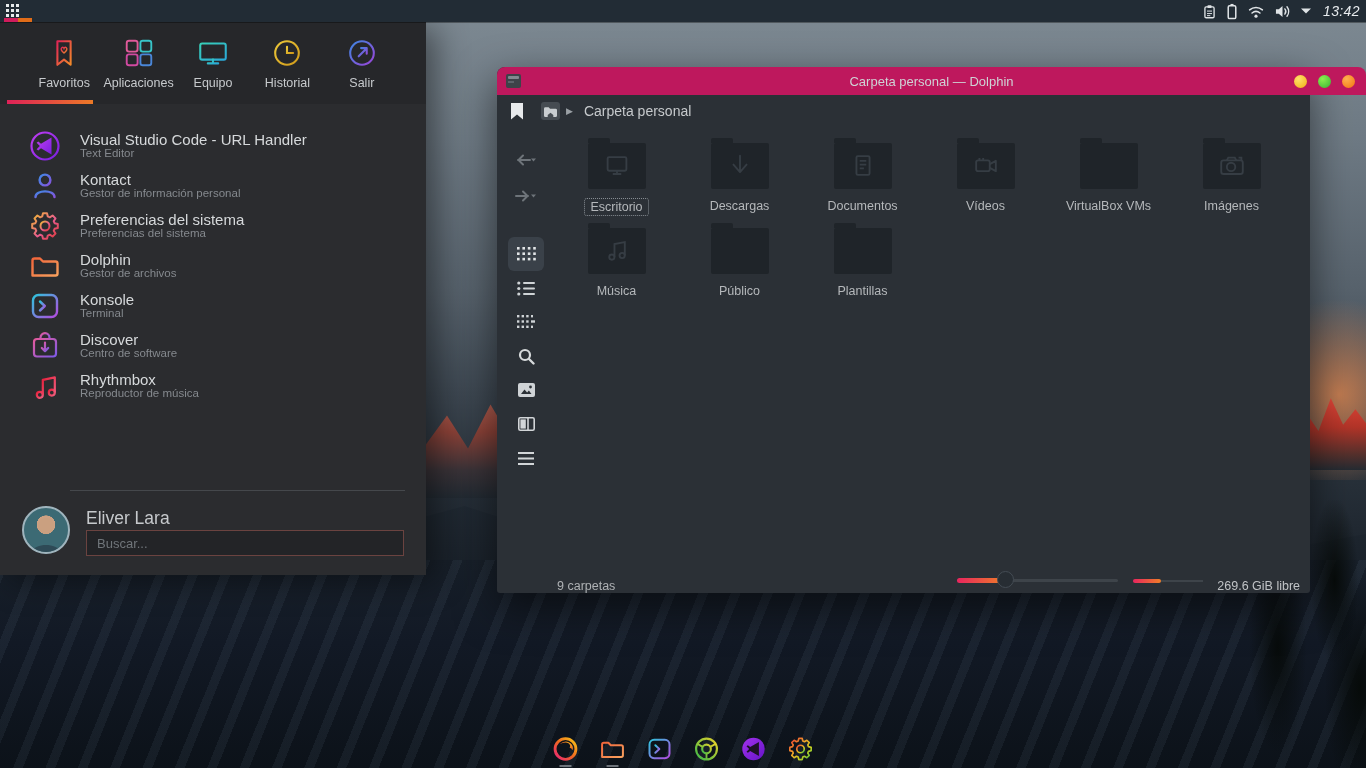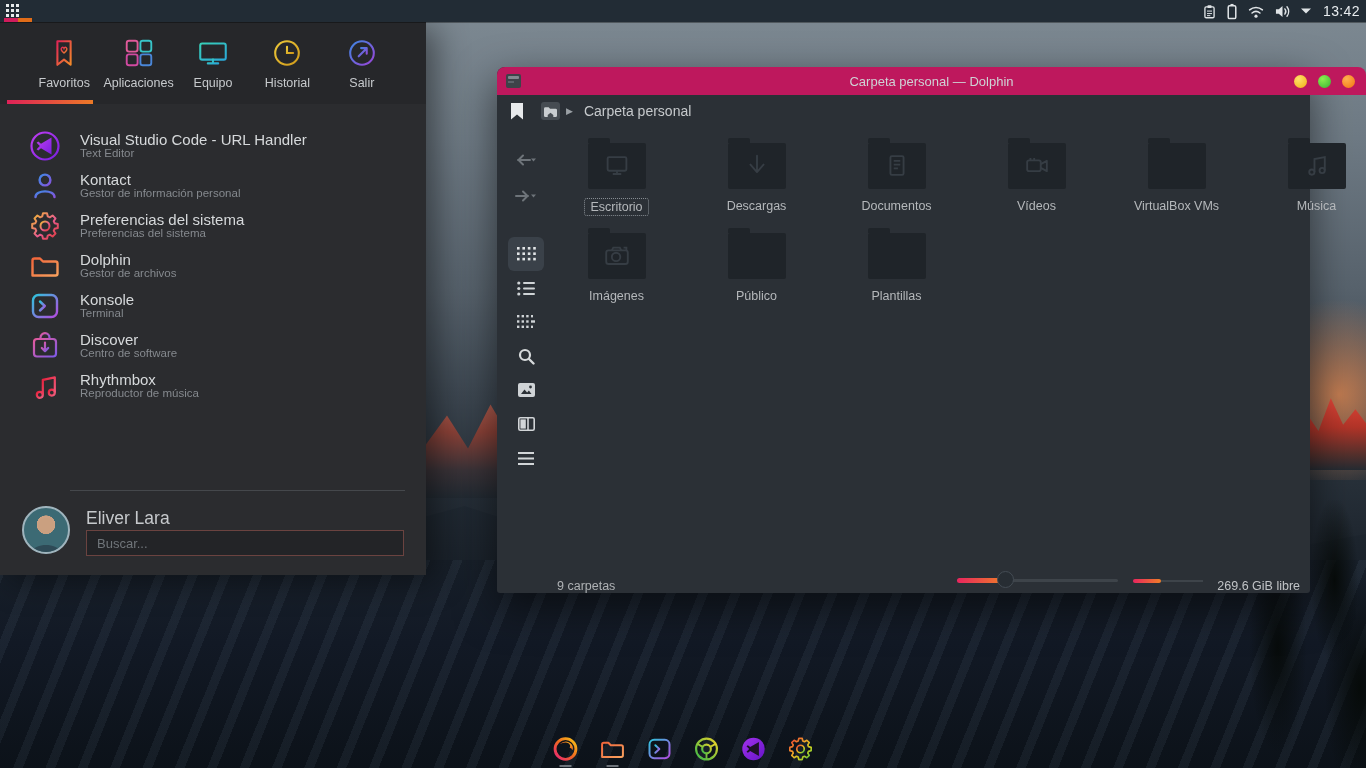--- a/index.html
+++ b/index.html
@@ -32,21 +32,21 @@
       radial-gradient(ellipse 50px 160px at 95% 70%,rgba(6,10,8,.95),rgba(6,10,8,0) 70%);}
 
   
   #panel{left:0;top:0;width:1366px;height:22px;background:#222c35;z-index:50;
     box-shadow:0 1px 0 rgba(0,0,0,.35);}
   #launcher-btn{left:6px;top:2px;width:30px;height:20px;cursor:pointer;}
   .dotgrid{display:grid;grid-template-columns:repeat(3,3px);grid-gap:2px;padding-top:2px;}
   .dotgrid i{width:3px;height:3px;background:#e7eaec;display:block;}
   #launcher-underline{left:4px;top:18px;width:28px;height:4px;display:flex;}
   #launcher-underline i{flex:1;display:block;}
-  #tray{right:6px;top:0;height:22px;display:flex;align-items:center;gap:9px;z-index:51;}
+  #tray{right:6px;top:0;height:22px;display:flex;align-items:center;gap:9px;z-index:51;font-style:italic;}
   #tray svg{display:block;}
   #clock{color:#e8ecef;font-size:14px;letter-spacing:.4px;padding-left:2px;}
 
   
   #menu{left:0;top:22px;width:426px;height:553px;background:#2b2c2f;z-index:40;
     box-shadow:10px 6px 30px rgba(0,0,0,.45);}
   #tabbar{left:0;top:0;width:426px;height:82px;background:rgba(0,0,0,.10);display:flex;padding:0 27px;box-sizing:border-box;}
   .tab{flex:1;display:flex;flex-direction:column;align-items:center;justify-content:center;gap:6px;cursor:pointer;position:relative;}
   .tab span{font-size:12.5px;color:#c7cacd;}
   #tab-underline{left:7px;top:78px;width:86px;height:4px;
@@ -87,21 +87,21 @@
   #crumb-bookmark{margin-left:14px;}
   #crumb-home{margin-left:18px;width:19px;height:18px;background:#464c52;border-radius:3px;
     display:flex;align-items:center;justify-content:center;cursor:pointer;}
   #crumb-arrow{margin-left:6px;color:#9aa0a5;font-size:9px;}
   #crumb-loc{margin-left:11px;font-size:14px;color:#c6c9cc;cursor:pointer;}
   #side-toolbar{left:0;top:62px;width:58px;bottom:27px;display:flex;flex-direction:column;align-items:center;}
   .sbtn{width:36px;height:34px;display:flex;align-items:center;justify-content:center;cursor:pointer;border-radius:6px;}
   .sbtn.active{background:#3a4149;}
   .snav{margin-top:8px;}
   #folder-grid{left:58px;top:76px;width:748px;display:grid;grid-template-columns:repeat(6,123px);
-    grid-row-gap:12px;justify-items:center;gap:17px;}
+    grid-row-gap:12px;justify-items:center;}
   .fitem{width:123px;display:flex;flex-direction:column;align-items:center;cursor:pointer;}
   .folder{width:58px;height:46px;background:#1f2429;border-radius:2px;position:relative;
     display:flex;align-items:center;justify-content:center;}
   .folder::before{content:"";position:absolute;top:-5px;left:0;width:22px;height:5px;background:#1f2429;border-radius:2px 2px 0 0;}
   .flabel{margin-top:9px;font-size:12.5px;color:#b5b8bb;line-height:14px;padding:1px 5px;}
   .flabel.sel{border:1px dotted #868c92;border-radius:3px;}
   #statusbar{left:0;bottom:0;width:813px;height:27px;display:flex;align-items:flex-end;}
   #status-count{margin-left:60px;font-size:12.5px;color:#aeb1b4;}
   #zoom-slider{left:460px;top:13px;width:161px;height:4px;cursor:pointer;}
   #zoom-track{left:0;top:0;width:161px;height:3px;background:#3e444a;border-radius:2px;}
@@ -543,39 +543,39 @@
       <span class="flabel">Vídeos</span>
     </div>
     <div class="fitem">
       <div class="folder"></div>
       <span class="flabel">VirtualBox VMs</span>
     </div>
     <div class="fitem">
       <div class="folder">
         <svg width="30" height="30" viewBox="0 0 32 32">
           <g fill="none" stroke="#363d44" stroke-width="2">
+            <rect x="4.5" y="10" width="23" height="14.5" rx="2.5"></rect>
+              <circle cx="15" cy="17" r="4.5"></circle>
+            <path d="M10.5 10l1.5-3h7l1.5 3M23 7h3v3"></path>
+          </g>
+        </svg>
+      </div>
+      <span class="flabel">Imágenes</span>
+    </div>
+    <div class="fitem">
+      <div class="folder">
+        <svg width="30" height="30" viewBox="0 0 32 32">
+          <g fill="none" stroke="#363d44" stroke-width="2">
             <circle cx="10.5" cy="22.5" r="2.8"></circle>
               <circle cx="21.5" cy="20.8" r="2.8"></circle>
             <path d="M13.3 22.5V8.5l11-2v14.3"></path>
           </g>
         </svg>
       </div>
       <span class="flabel">Música</span>
-    </div>
-    <div class="fitem">
-      <div class="folder">
-        <svg width="30" height="30" viewBox="0 0 32 32">
-          <g fill="none" stroke="#363d44" stroke-width="2">
-            <rect x="4.5" y="10" width="23" height="14.5" rx="2.5"></rect>
-              <circle cx="15" cy="17" r="4.5"></circle>
-            <path d="M10.5 10l1.5-3h7l1.5 3M23 7h3v3"></path>
-          </g>
-        </svg>
-      </div>
-      <span class="flabel">Imágenes</span>
     </div>
     <div class="fitem">
       <div class="folder"></div>
       <span class="flabel">Público</span>
     </div>
     <div class="fitem">
       <div class="folder"></div>
       <span class="flabel">Plantillas</span>
     </div>
   </div>

